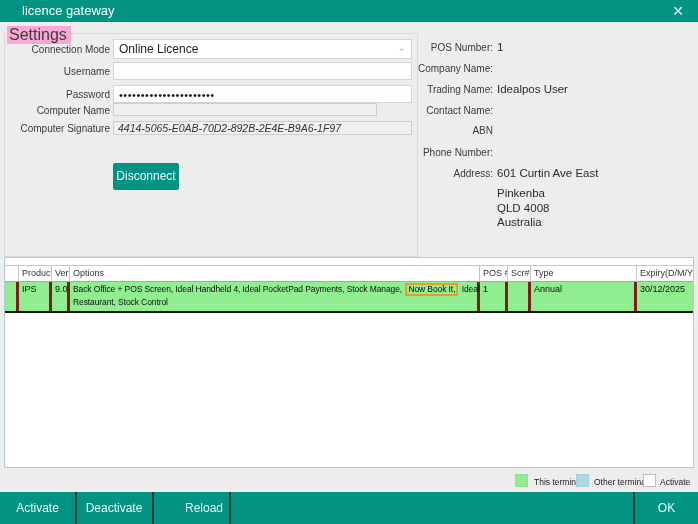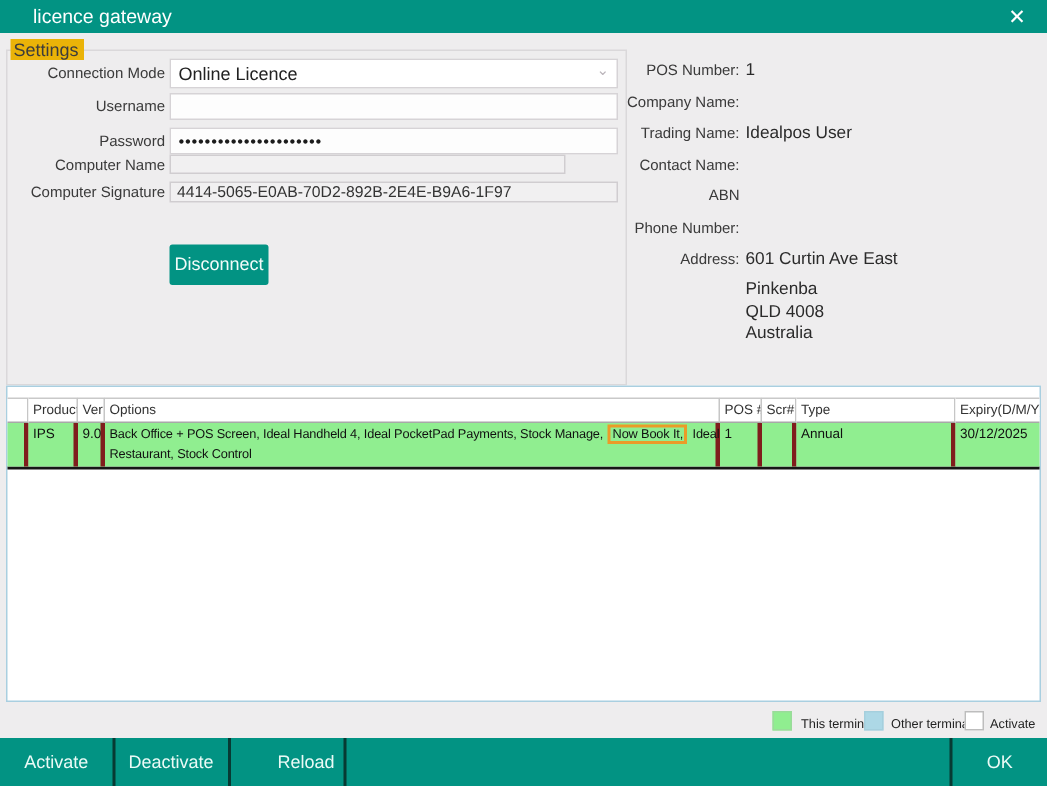--- a/index.html
+++ b/index.html
@@ -7,34 +7,34 @@
   .window {
     position:relative; width:698px; height:524px; background:#eeedee;
     overflow:hidden; font-family:"Liberation Sans", sans-serif;
   }
   
   .titlebar { position:absolute; left:0; top:0; width:698px; height:22px; background:#029383; }
   .titlebar .title { position:absolute; left:22px; top:0; line-height:22px; font-size:13px; color:#fff; }
   .titlebar .close { position:absolute; right:10px; top:0; width:20px; text-align:center; line-height:22px; font-size:14px; color:#fff; cursor:default; }
   
   .groupbox { position:absolute; border:1px solid #dad8da; }
-  .gb-label { position:absolute; top:-8px; left:2px; background:#eab308; padding:0 4px 0 2px; font-size:12px; color:#3c3c3c; white-space:nowrap; }
+  .gb-label { position:absolute; top:-8px; left:2px; background:#f9a8d4; padding:0 4px 0 2px; font-size:16px; color:#3c3c3c; white-space:nowrap; }
   .settings-box { left:4px; top:33px; width:414px; height:224px; }
   .info-box { left:424px; top:33px; width:270px; height:224px; }
   
   .flabel { position:absolute; left:0; width:110px; text-align:right; font-size:10px; color:#3a3a3a; white-space:nowrap; }
   .field { position:absolute; background:#fdfdfd; border:1px solid #d6d3d6; font-size:12px; color:#222; }
   .field.disabled { background:#f1f0f1; border-color:#d0cdd0; }
   .dropdown { left:113px; top:39px; width:299px; height:20px; background:#fff; }
   .dropdown .dd-text { position:absolute; left:5px; top:0; line-height:18px; font-size:12px; color:#222; }
   .dropdown .dd-chevron { position:absolute; right:5px; top:0; line-height:16px; font-size:10px; color:#b9b3b9; }
   .f-username { left:113px; top:62px; width:299px; height:18px; }
   .f-password { left:113px; top:85px; width:299px; height:18px; line-height:18px; padding-left:5px; font-size:11px; letter-spacing:0.5px; color:#1c1c1c; overflow:hidden; }
   .f-compname { left:113px; top:103px; width:264px; height:13px; }
-  .f-compsig  { left:113px; top:121px; width:299px; height:14px; line-height:13px; padding-left:4px; font-size:10.5px; color:#333; white-space:nowrap; }
+  .f-compsig  { left:113px; top:121px; width:299px; height:14px; line-height:13px; padding-left:4px; font-size:10.5px; color:#333; white-space:nowrap;font-style:italic; }
   .btn-disconnect {
     position:absolute; left:113px; top:163px; width:66px; height:27px;
     background:#029383; color:#f2fbf9; border:none; border-radius:2px;
     font-size:12px; font-family:"Liberation Sans", sans-serif; text-align:center; line-height:27px; cursor:pointer;
   }
   
   .ilabel { position:absolute; left:330px; width:163px; text-align:right; font-size:10px; color:#3a3a3a; white-space:nowrap; }
   .ivalue { position:absolute; left:497px; font-size:11.5px; color:#2b2b2b; white-space:nowrap; }
   .iaddr  { position:absolute; left:497px; top:186px; font-size:11.5px; color:#2b2b2b; line-height:14.5px; }
   

